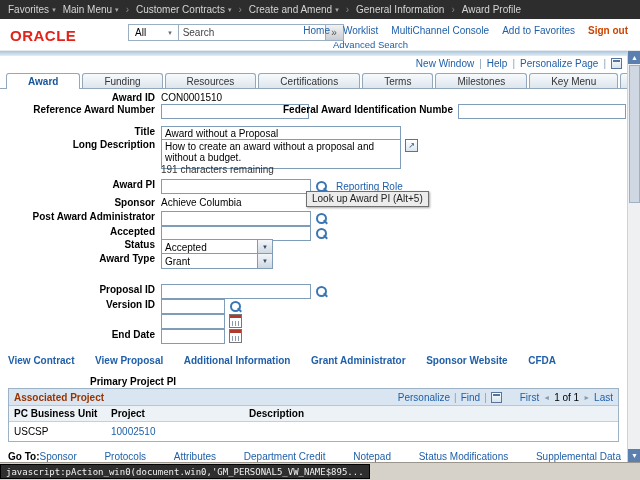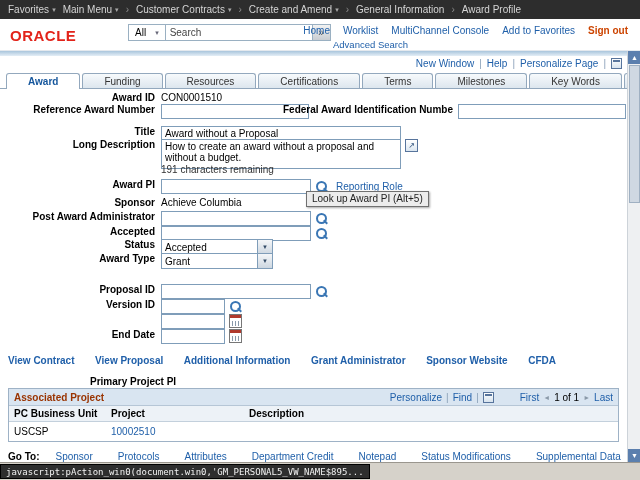--- a/index.html
+++ b/index.html
@@ -11,21 +11,21 @@
   
   .topbar{height:19px;background:#2d2d2d;display:flex;align-items:flex-end;padding:4px 8px;gap:7px;color:#d5d5d5;white-space:nowrap}
   .crumb{display:flex;align-items:center;gap:3px;cursor:pointer}
   .caret{font-size:7px;color:#a8a8a8}
   .sep{color:#8a8a8a}
 
   
   .header{height:32px;position:relative;background:#fff;border-bottom:1px solid #e4e9ee}
   .logo{position:absolute;left:10px;top:8px;color:#e2231a;font-weight:bold;font-size:15px;letter-spacing:.5px}
   .searchwrap{position:absolute;left:128px;top:5px;display:flex;height:17px}
-  .scopebox{display:flex;align-items:center;gap:9px;border:1px solid #9ab0c2;border-right:none;background:#fff;padding:0 6px;cursor:pointer}
+  .scopebox{display:flex;align-items:center;gap:22px;border:1px solid #9ab0c2;border-right:none;background:#fff;padding:0 6px;cursor:pointer}
   .searchinput{width:148px;border:1px solid #9ab0c2;padding:0 4px;font:inherit;outline:none}
   .searchinput::placeholder{color:#444}
   .gobtn{width:18px;border:1px solid #9ab0c2;border-left:none;background:linear-gradient(#f2f2f2,#c9cdd2);color:#555;font-size:10px;cursor:pointer;font-family:inherit}
   .advlink{position:absolute;left:333px;top:20px;font-size:9.5px}
   .header-links{position:absolute;right:12px;top:6px;display:flex;gap:13px}
   .signout{color:#cc4400;font-weight:bold}
   .blueband{height:5px;background:linear-gradient(#a9c5dc,#e4eef6)}
   .pagebar{height:15px;display:flex;justify-content:flex-end;align-items:center;gap:5px;padding-right:18px;background:#fff}
 
   
@@ -59,30 +59,30 @@
 
   .tooltip{position:absolute;left:306px;background:#ececec;border:1px solid #707070;padding:1px 5px 2px;color:#222;box-shadow:1px 1px 2px rgba(0,0,0,.35);z-index:5;white-space:nowrap}
 
   .quicklinks{position:absolute;left:8px;width:548px;display:flex;justify-content:space-between;font-weight:bold}
   .ppi{position:absolute;left:90px;font-weight:bold}
 
   .grid{position:absolute;left:8px;width:611px;border:1px solid #9eb2c6}
   .grid-titlebar{height:17px;background:#d9e5f1;display:flex;align-items:center;padding:0 5px;border-bottom:1px solid #b6c6d6;gap:4px}
   .grid-title{color:#993300;font-weight:bold}
   .spacer{flex:1}
-  .pagerwrap{display:flex;align-items:center;gap:4px;margin-left:22px}
+  .pagerwrap{display:flex;align-items:center;gap:4px;margin-left:14px}
   .pgarrow{color:#8a99a8;font-size:7px;cursor:pointer}
   .grid-header{display:flex;height:16px;background:#edf2f7;border-bottom:1px solid #c3d0dc;font-weight:bold;align-items:center}
   .grid-row{display:flex;height:19px;align-items:center;background:#fff}
   .gc1{width:102px;padding-left:5px}
   .gc2{width:138px}
   .gc3{flex:1}
 
   .goto{position:absolute;left:8px;right:6px;display:flex;align-items:center}
-  .goto-label{font-weight:bold;margin-right:16px}
+  .goto-label{font-weight:bold;margin-right:0}
   .goto-links{display:flex;flex:1;justify-content:space-between}
 
   
   .vscroll{position:absolute;right:0;top:51px;bottom:18px;width:13px;background:#eef0f2;border-left:1px solid #cdd3d9}
   .scrollbtn{position:absolute;left:0;width:13px;height:13px;background:#5b7fae;color:#fff;font-size:7px;display:flex;align-items:center;justify-content:center;cursor:pointer}
   .sb-up{top:0}.sb-down{bottom:0}
   .vthumb{position:absolute;left:1px;top:14px;width:11px;height:138px;background:#cfd8e2;border:1px solid #9fb0c2;cursor:grab}
 
   
   .statusbar{position:absolute;left:0;bottom:0;width:640px;height:18px;background:#d6d2ca;border-top:1px solid #9a968e}
@@ -152,21 +152,21 @@
   <span class="sqicon"></span>
 </div>
 
 <div class="tabs">
   <div class="tab active">Award</div>
   <div class="tab">Funding</div>
   <div class="tab">Resources</div>
   <div class="tab">Certifications</div>
   <div class="tab">Terms</div>
   <div class="tab">Milestones</div>
-  <div class="tab">Key Words</div>
+  <div class="tab">Key Menu</div>
   <div class="tab">Funding Inquiry</div>
 </div>
 
 <div class="content">
 
   <div class="frow" style="top:3px">
     <span class="flabel">Award ID</span>
     <span class="fvalue">CON0001510</span>
   </div>
 

